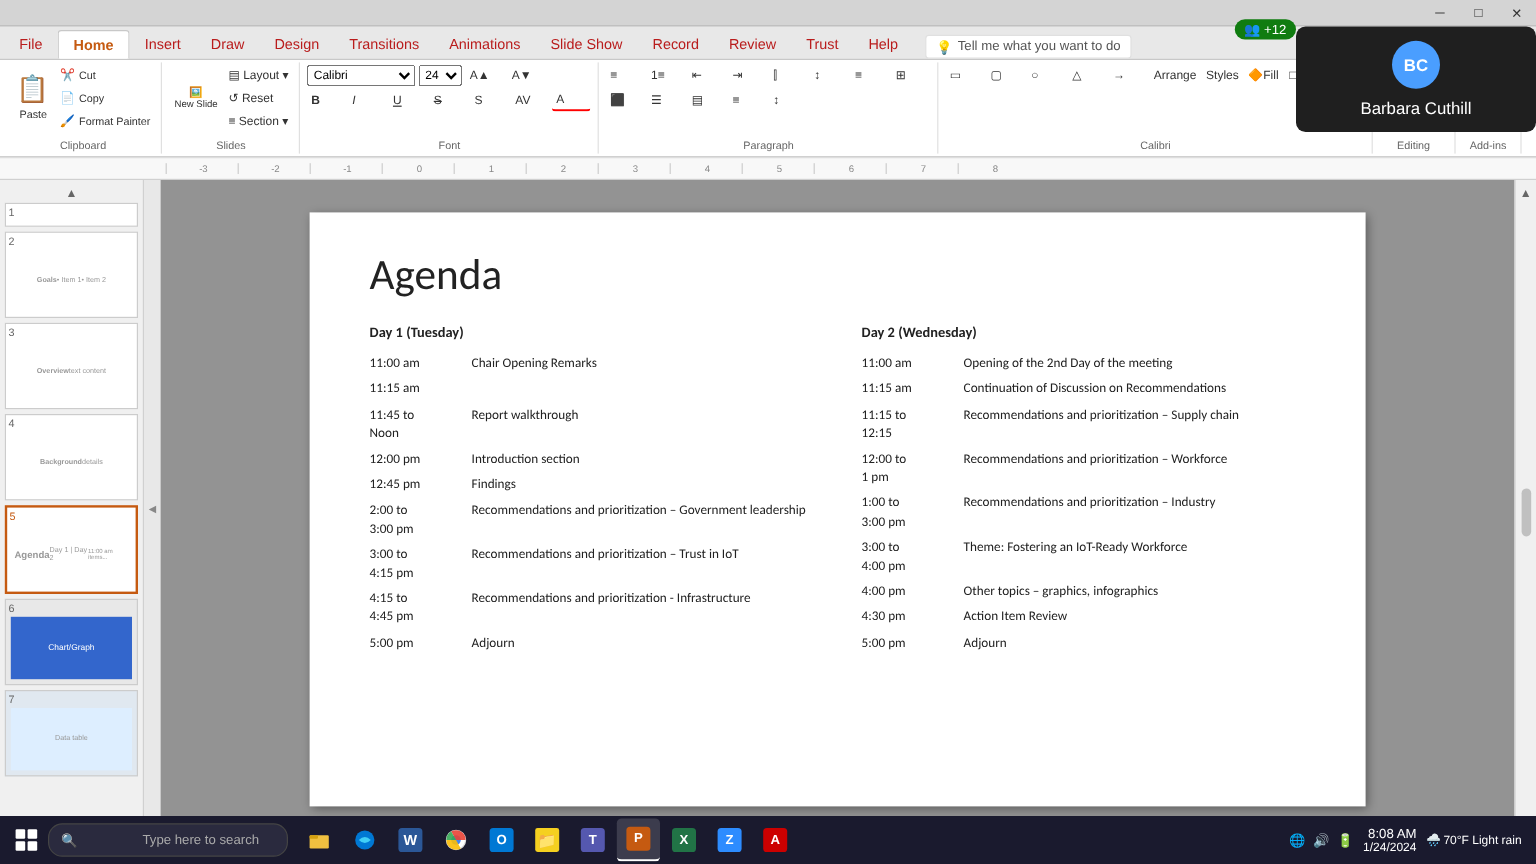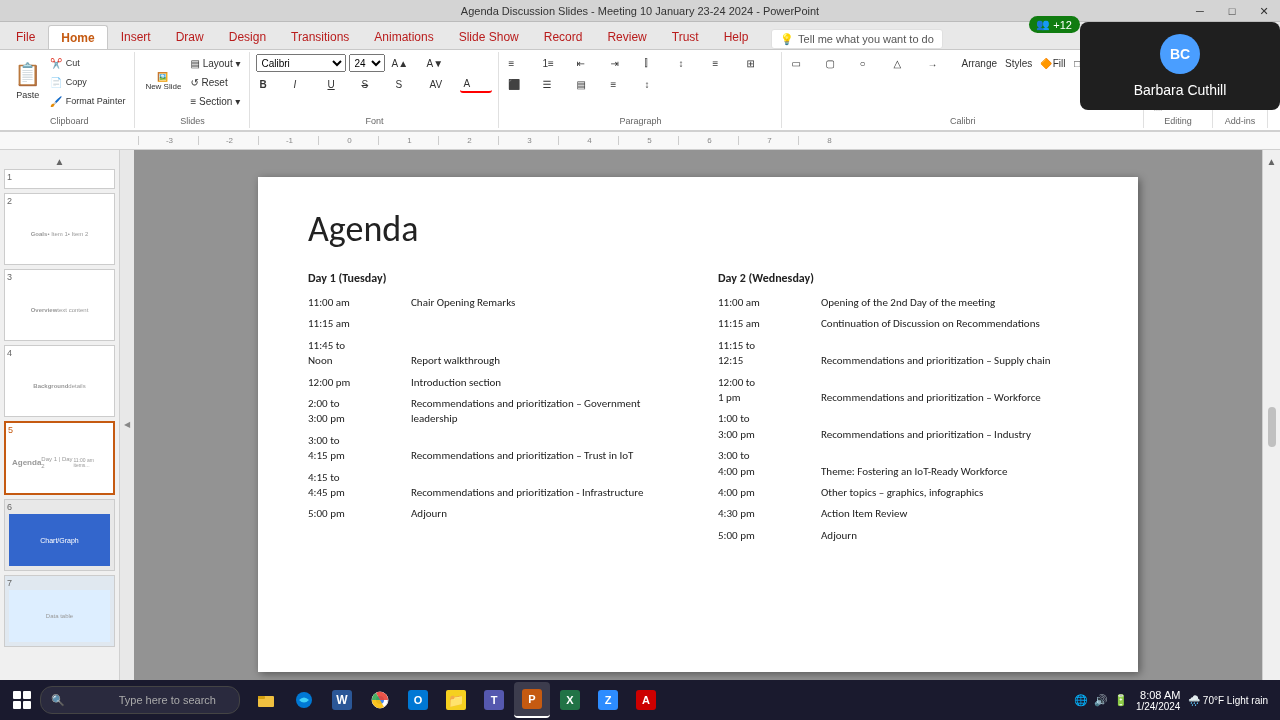--- a/index.html
+++ b/index.html
@@ -186,23 +186,23 @@
 
     .day-header {
       font-size: 12px;
       font-weight: 600;
       margin-bottom: 10px;
       color: #222;
     }
 
     .agenda-row {
       display: flex;
-      gap: 28px;
+      gap: 10px;
       margin-bottom: 6px;
-      align-items: flex-end;
+      align-items: flex-start;
     }
 
     .agenda-time {
       min-width: 75px;
       color: #222;
       font-size: 11px;
       line-height: 1.4;
       white-space: nowrap;
     }
 
@@ -393,21 +393,20 @@
       color: #666;
       text-align: center;
       cursor: pointer;
       padding: 2px;
     }
   </style>
 </head>
 <body>
 
 <div id="titlebar">
-  <span>Agenda Discussion Slides - Meeting 10 January 23-24 2024 - PowerPoint</span>
   <div class="win-controls">
     <div class="win-btn">─</div>
     <div class="win-btn">□</div>
     <div class="win-btn close">✕</div>
   </div>
 </div>
 
 <div id="ribbon">
   <div id="tab-bar">
     <div class="ribbon-tab">File</div>
@@ -641,20 +640,24 @@
           <div class="agenda-row">
             <div class="agenda-time">11:45 to<br>Noon</div>
             <div class="agenda-item">Report walkthrough</div>
           </div>
 
           <div class="agenda-row">
             <div class="agenda-time">12:00 pm</div>
             <div class="agenda-item">Introduction section</div>
           </div>
 
+          <div class="agenda-row">
+            <div class="agenda-time">12:45 pm</div>
+            <div class="agenda-item">Findings</div>
+          </div>
 
 
           <div class="agenda-row">
             <div class="agenda-time">2:00 to<br>3:00 pm</div>
             <div class="agenda-item">Recommendations and prioritization – Government leadership</div>
           </div>
 
           <div class="agenda-row">
             <div class="agenda-time">3:00 to<br>4:15 pm</div>
             <div class="agenda-item">Recommendations and prioritization – Trust in IoT</div>

